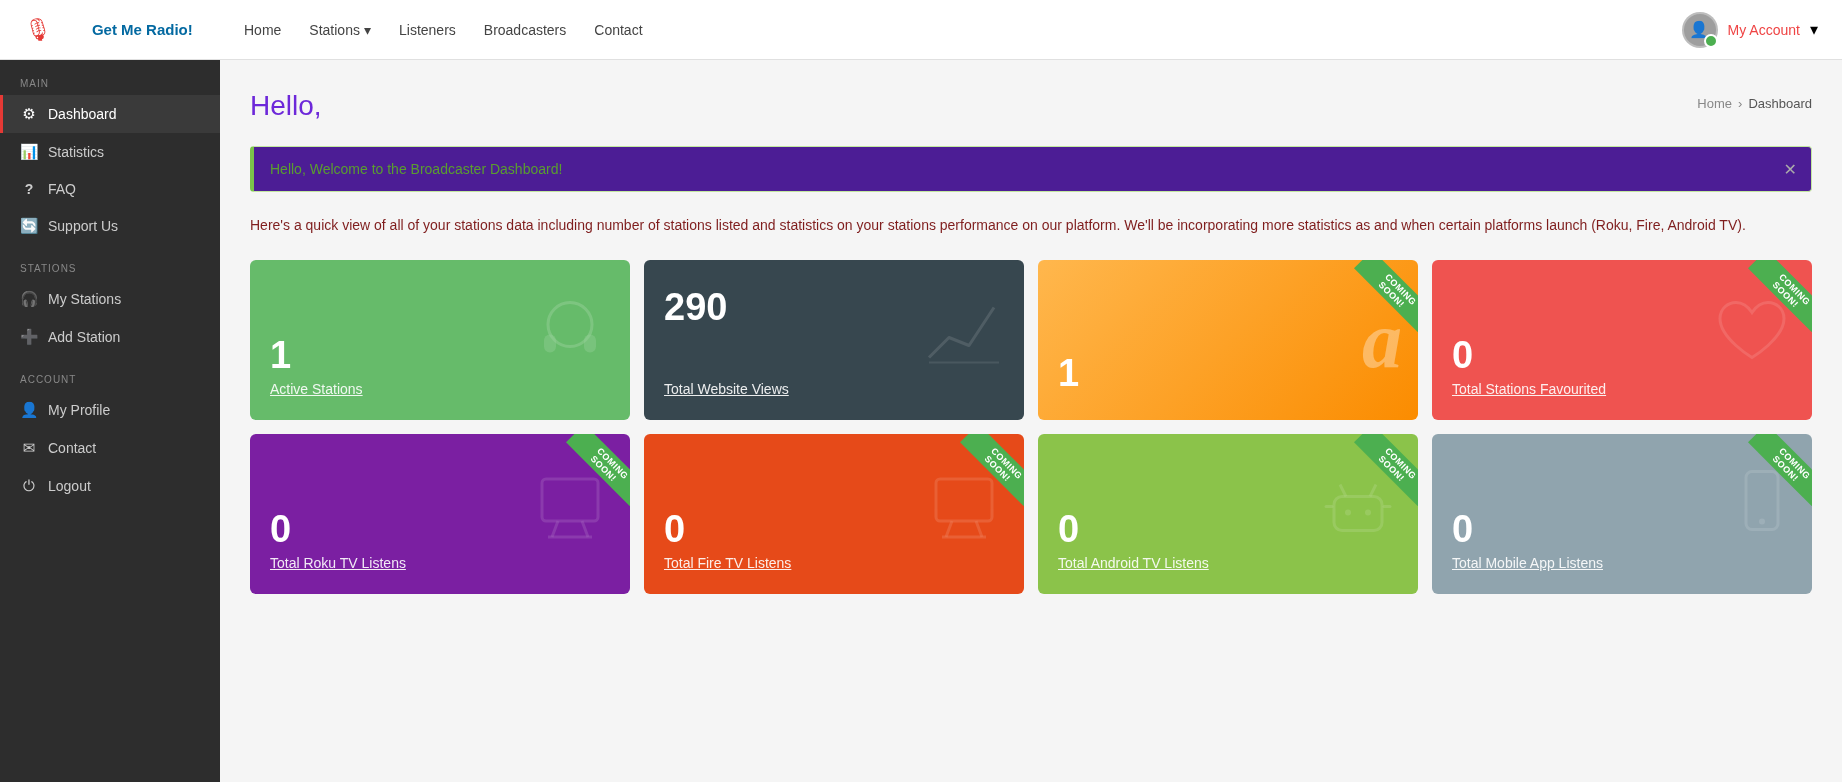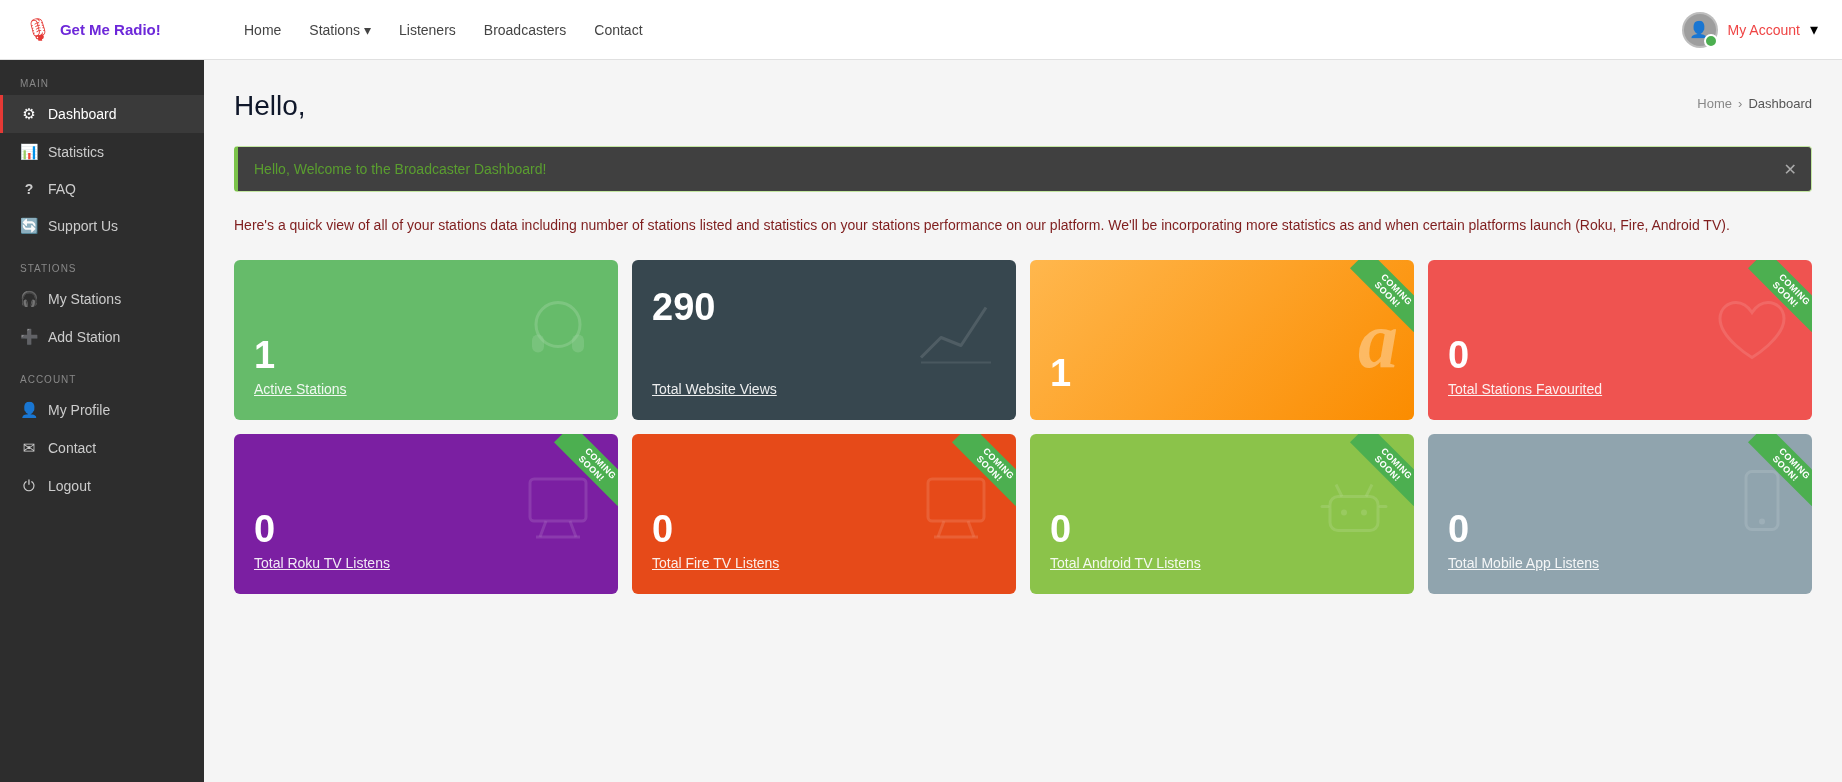--- a/index.html
+++ b/index.html
@@ -21,22 +21,23 @@
       align-items: center;
       width: 220px;
       gap: 8px;
     }
     .logo-icon {
       color: #e53935;
       font-size: 22px;
     }
     .logo-text {
       font-weight: 700;
-      color: #6d28d9;
+      color: #0369a1;
       font-size: 15px;
+      margin-left: 32px;
     }
     .nav-links {
       display: flex;
       align-items: center;
       gap: 28px;
       flex: 1;
     }
     .nav-link {
       color: #444;
       font-size: 14px;
@@ -89,21 +90,21 @@
 
     
     .main-layout {
       display: flex;
       flex: 1;
       overflow: hidden;
     }
 
     
     .sidebar {
-      width: 204px;
+      width: 220px;
       background: #2d2d2d;
       color: #ccc;
       display: flex;
       flex-direction: column;
       flex-shrink: 0;
       overflow-y: auto;
       padding-bottom: 20px;
     }
     .sidebar-section-label {
       font-size: 10px;
@@ -148,36 +149,36 @@
 
     
     .page-header {
       display: flex;
       align-items: flex-start;
       justify-content: space-between;
       margin-bottom: 24px;
     }
     .page-title {
       font-size: 28px;
-      color: #0f172a;
+      color: #6d28d9;
       font-weight: 400;
     }
     .breadcrumb {
       font-size: 13px;
       color: #888;
       display: flex;
       align-items: center;
       gap: 6px;
       margin-top: 6px;
     }
     .breadcrumb-active { color: #555; }
 
     
     .alert-green {
-      background: #404040;
+      background: #4c1d95;
       border: 1px solid #c3e6a0;
       border-left: 4px solid #7bc34a;
       border-radius: 4px;
       padding: 14px 40px 14px 16px;
       color: #5a9e2f;
       font-size: 14px;
       margin-bottom: 22px;
       position: relative;
     }
     .alert-close {

